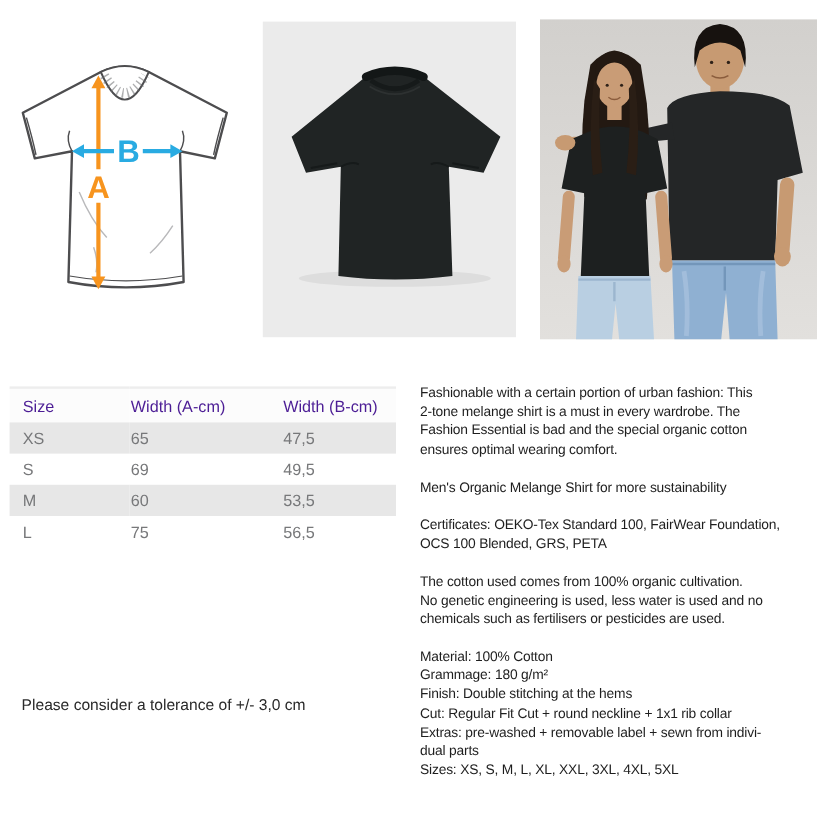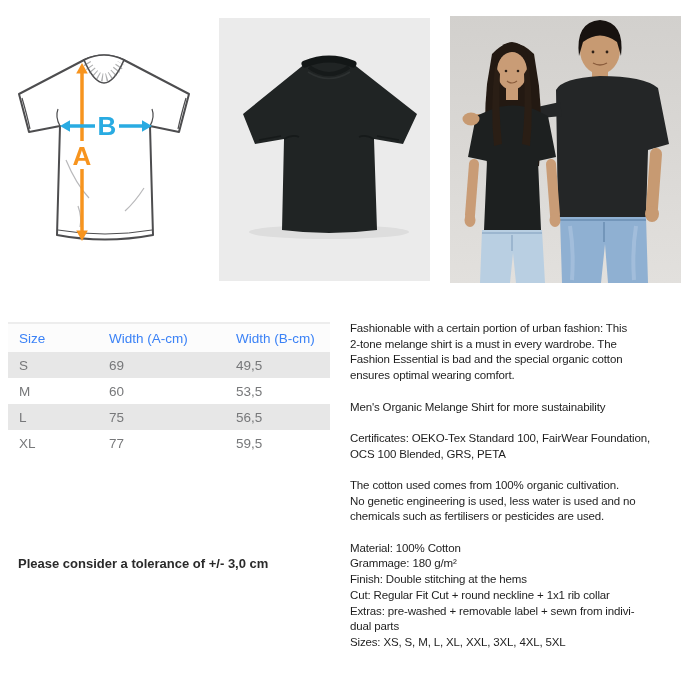--- a/index.html
+++ b/index.html
@@ -13,27 +13,27 @@
   .diagram svg, .flat-photo svg, .models-photo svg { display:block; width:100%; height:100%; }
 
   
   .size-table { position:absolute; left:8px; top:322px; width:322px;
                 border-collapse:collapse; table-layout:fixed;
                 font-size:13.5px; color:#77787a; }
   .size-table col.c1 { width:100px; }
   .size-table col.c2 { width:127px; }
   .size-table col.c3 { width:95px; }
   .size-table th { font-weight:normal; text-align:left; height:26px;
-                   color:#3b82f6; background:#fcfcfc; border-top:2px solid #ededed; }
+                   color:#4c1d95; background:#fcfcfc; border-top:2px solid #ededed; }
   .size-table td { height:24px; }
   .size-table th:first-child, .size-table td:first-child { padding-left:11px; }
   .size-table tbody tr:nth-child(odd) td { background:#e7e7e7; }
 
-  .tolerance-note { position:absolute; left:18px; top:556px;
-                    font-size:13px; color:#2a2a2a;font-weight:bold; }
+  .tolerance-note { position:absolute; left:18px; top:580px;
+                    font-size:13px; color:#2a2a2a; }
 
   
   .description { position:absolute; left:350px; top:321px; width:334px;
                  font-size:11.5px; line-height:15.7px; letter-spacing:-0.15px;
                  color:#1e1e1e; }
   .description p { margin:0 0 15.7px 0; white-space:pre-line; }
 </style>
 </head>
 <body>
 
@@ -138,38 +138,38 @@
       </colgroup>
     <thead>
       <tr>
         <th>Size</th>
         <th>Width (A-cm)</th>
         <th>Width (B-cm)</th>
       </tr>
     </thead>
     <tbody>
       <tr>
+        <td>XS</td>
+        <td>65</td>
+        <td>47,5</td>
+      </tr>
+      <tr>
         <td>S</td>
         <td>69</td>
         <td>49,5</td>
       </tr>
       <tr>
         <td>M</td>
         <td>60</td>
         <td>53,5</td>
       </tr>
       <tr>
         <td>L</td>
         <td>75</td>
         <td>56,5</td>
-      </tr>
-      <tr>
-        <td>XL</td>
-        <td>77</td>
-        <td>59,5</td>
       </tr>
     </tbody>
   </table>
 
   <div class="tolerance-note">Please consider a tolerance of +/- 3,0 cm</div>
 
   <div class="description">
     <p>Fashionable with a certain portion of urban fashion: This
 2-tone melange shirt is a must in every wardrobe. The
 Fashion Essential is bad and the special organic cotton

